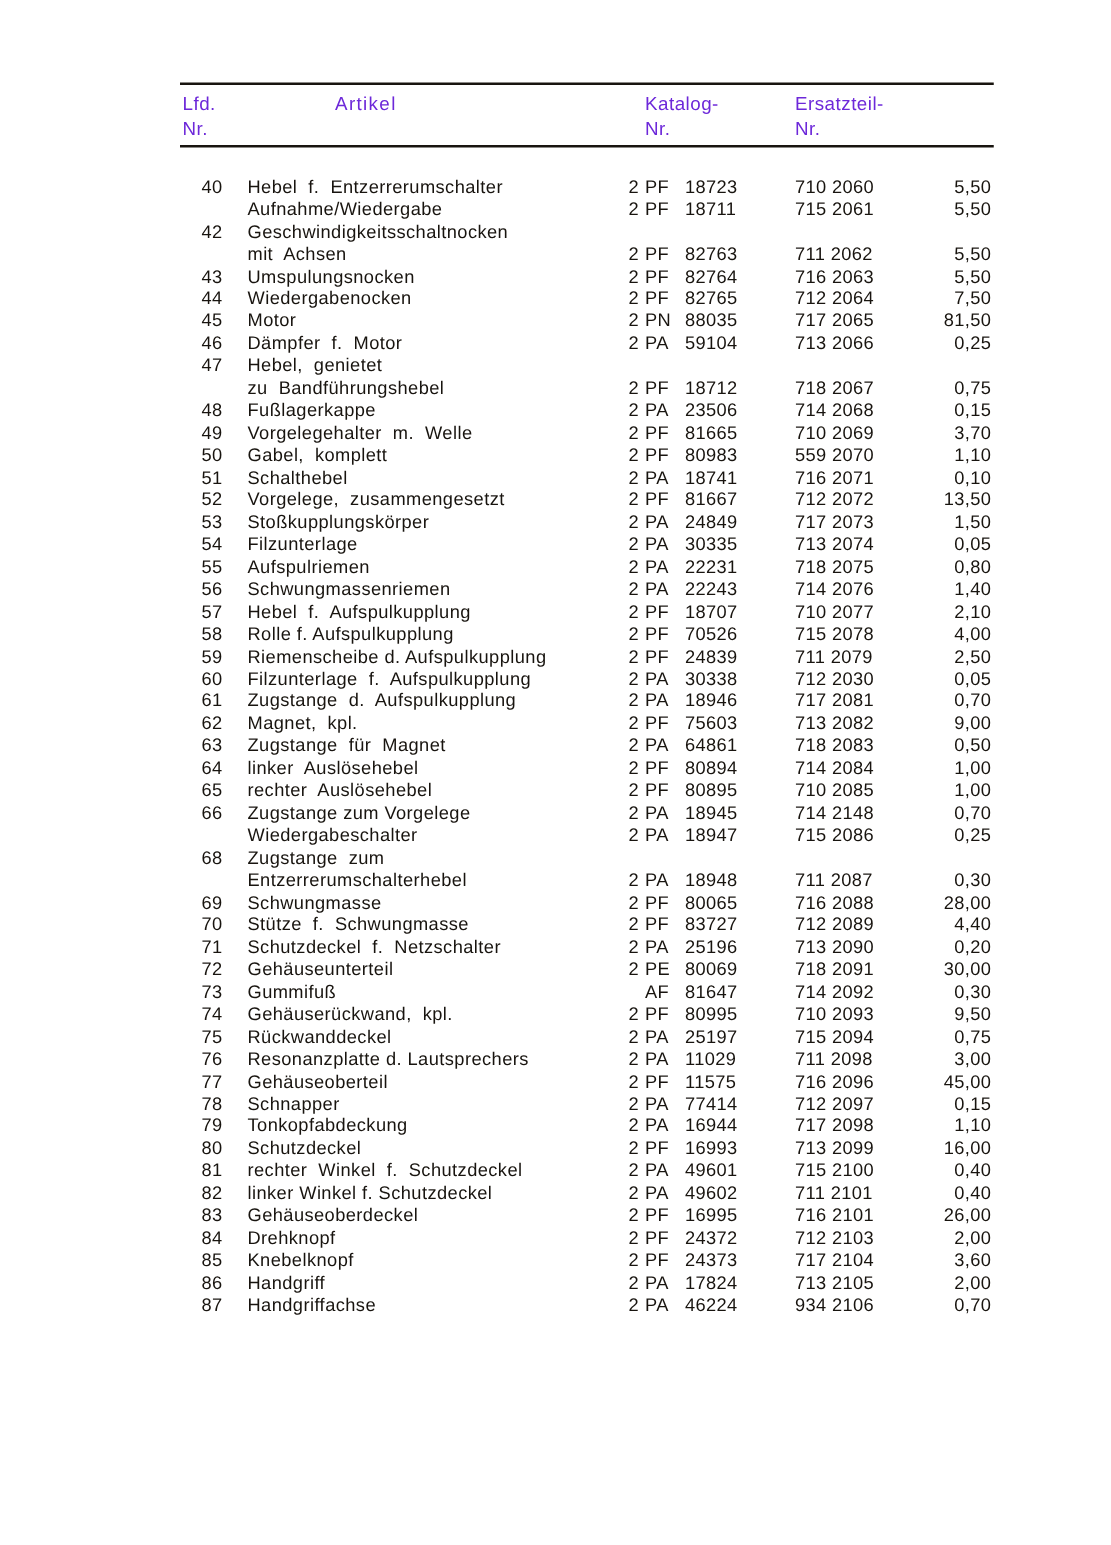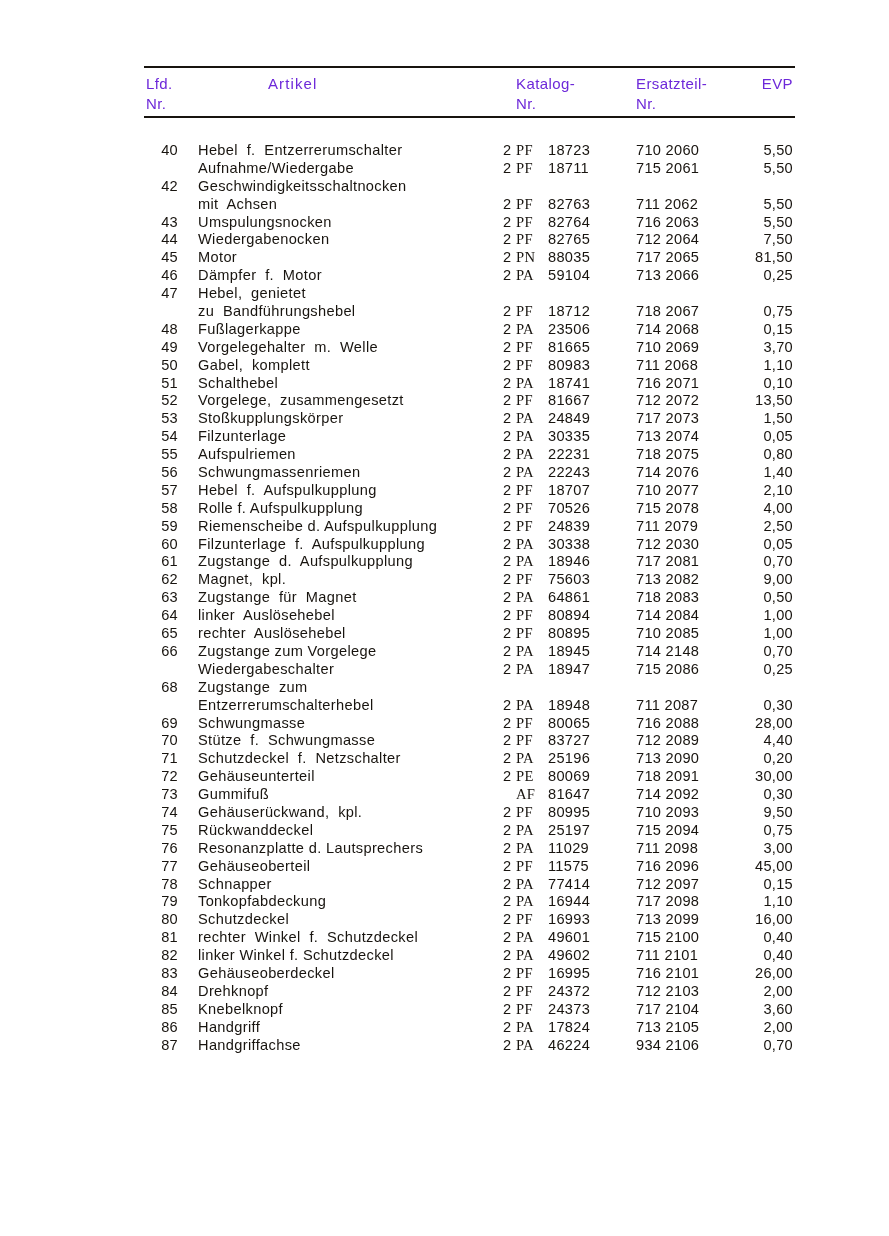--- a/index.html
+++ b/index.html
@@ -91,21 +91,20 @@
   .c-kpre {
     left: 355px;
     width: 12px;
     text-align: right;
   }
   .c-kcode {
     left: 372px;
     width: 24px;
     text-align: left;
     letter-spacing: 0.3px;
-    font-family: Liberation Serif, serif;
   }
   .c-knum {
     left: 404px;
     text-align: left;
     letter-spacing: 0.3px;
   }
   .c-ers {
     left: 492px;
     text-align: center;
     letter-spacing: 0.3px;
@@ -127,21 +126,20 @@
     <div class="rule rule-top"></div>
 
     <div class="thead">
       <div class="th th-lfd">Lfd.
 Nr.</div>
       <div class="th th-art">Artikel</div>
       <div class="th th-kat">Katalog-
 Nr.</div>
       <div class="th th-ers">Ersatzteil-
 Nr.</div>
-      <div class="th th-evp">EVP</div>
     </div>
 
     <div class="rule rule-head"></div>
 
     <div class="tbody" id="tbody">
         <div class="row">
           <div class="cell c-num">40</div>
           <div class="cell c-art">Hebel  f.  Entzerrerumschalter</div>
           <div class="cell c-kpre">2</div>
           <div class="cell c-kcode">PF</div>
@@ -234,21 +232,21 @@
           <div class="cell c-knum">81665</div>
           <div class="cell c-ers">710 2069</div>
           <div class="cell c-evp">3,70</div>
         </div>
         <div class="row">
           <div class="cell c-num">50</div>
           <div class="cell c-art">Gabel,  komplett</div>
           <div class="cell c-kpre">2</div>
           <div class="cell c-kcode">PF</div>
           <div class="cell c-knum">80983</div>
-          <div class="cell c-ers">711 2068</div>
+          <div class="cell c-ers">559 2070</div>
           <div class="cell c-evp">1,10</div>
         </div>
         <div class="row">
           <div class="cell c-num">51</div>
           <div class="cell c-art">Schalthebel</div>
           <div class="cell c-kpre">2</div>
           <div class="cell c-kcode">PA</div>
           <div class="cell c-knum">18741</div>
           <div class="cell c-ers">716 2071</div>
           <div class="cell c-evp">0,10</div>

